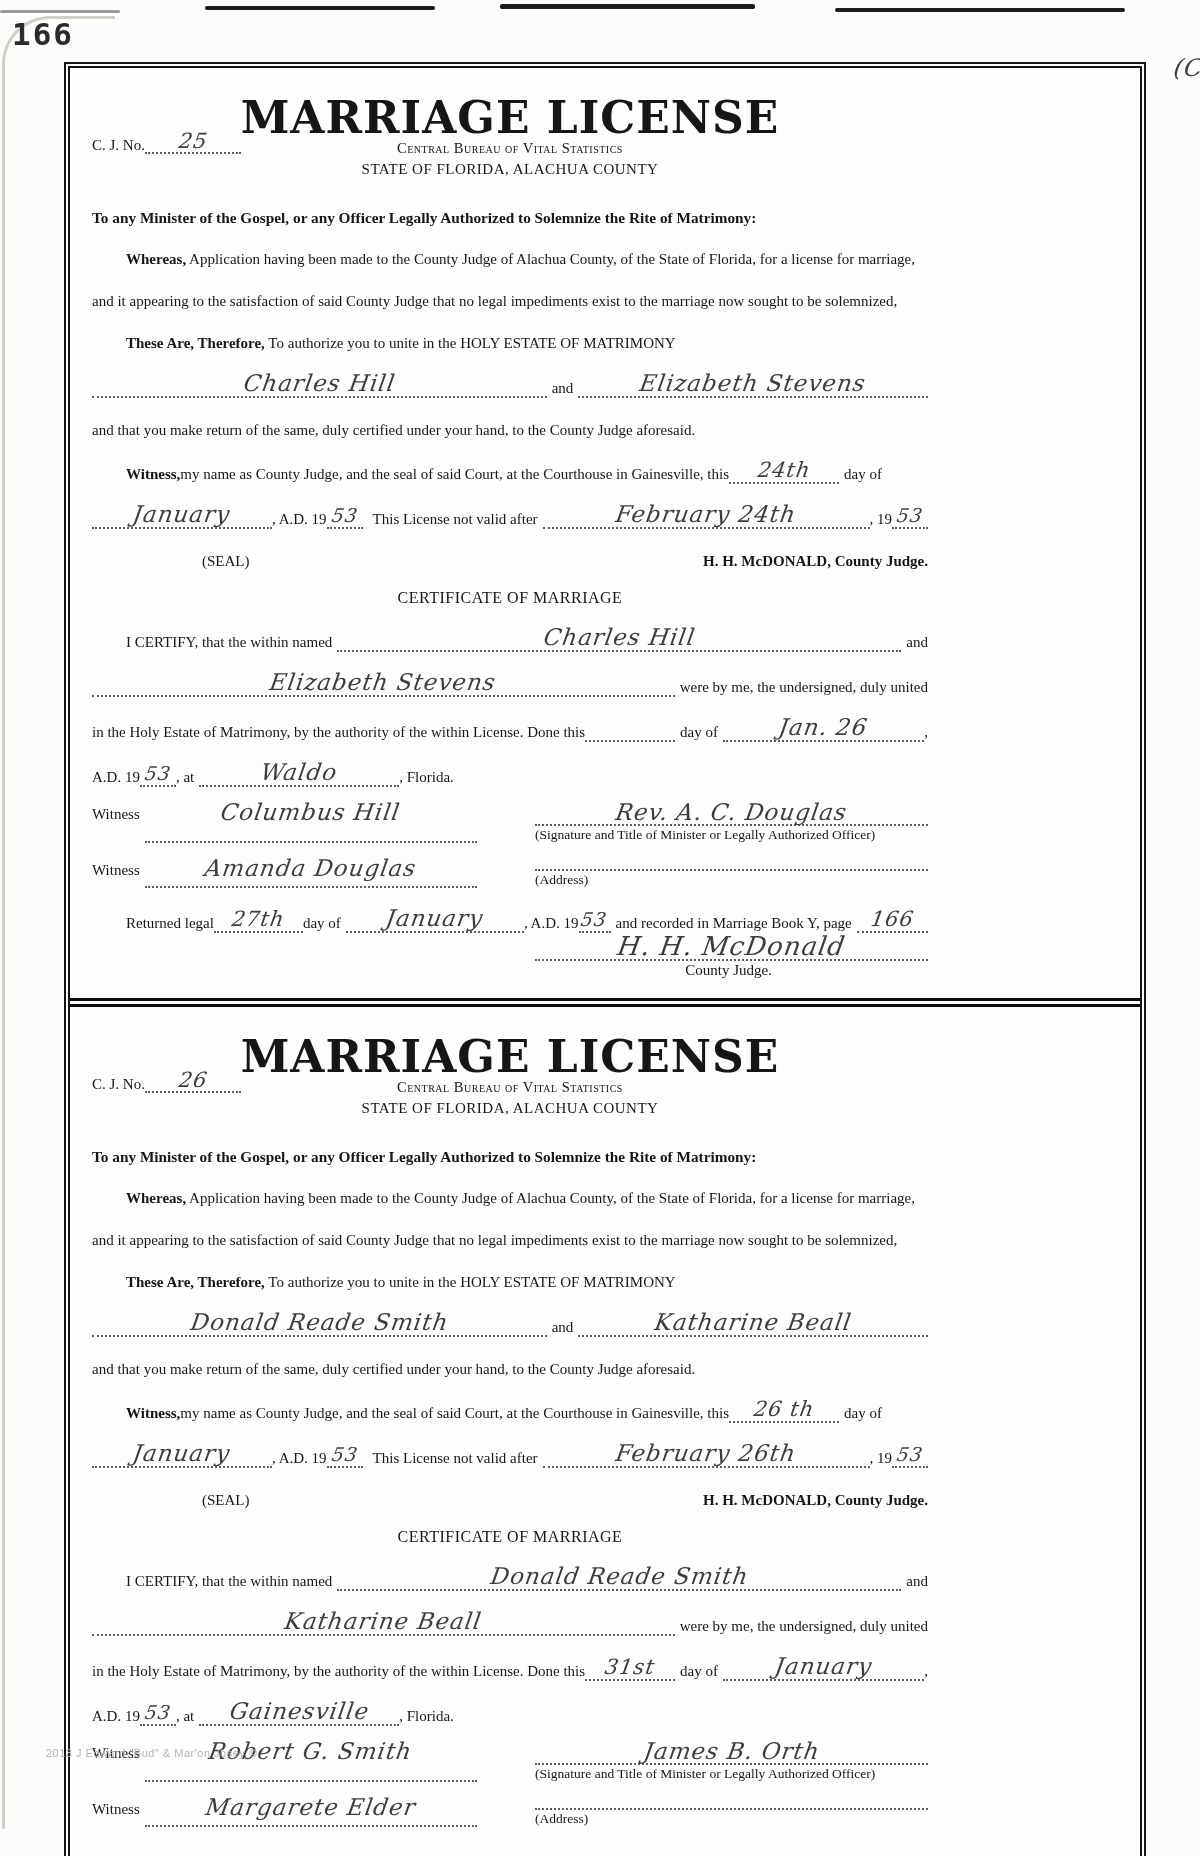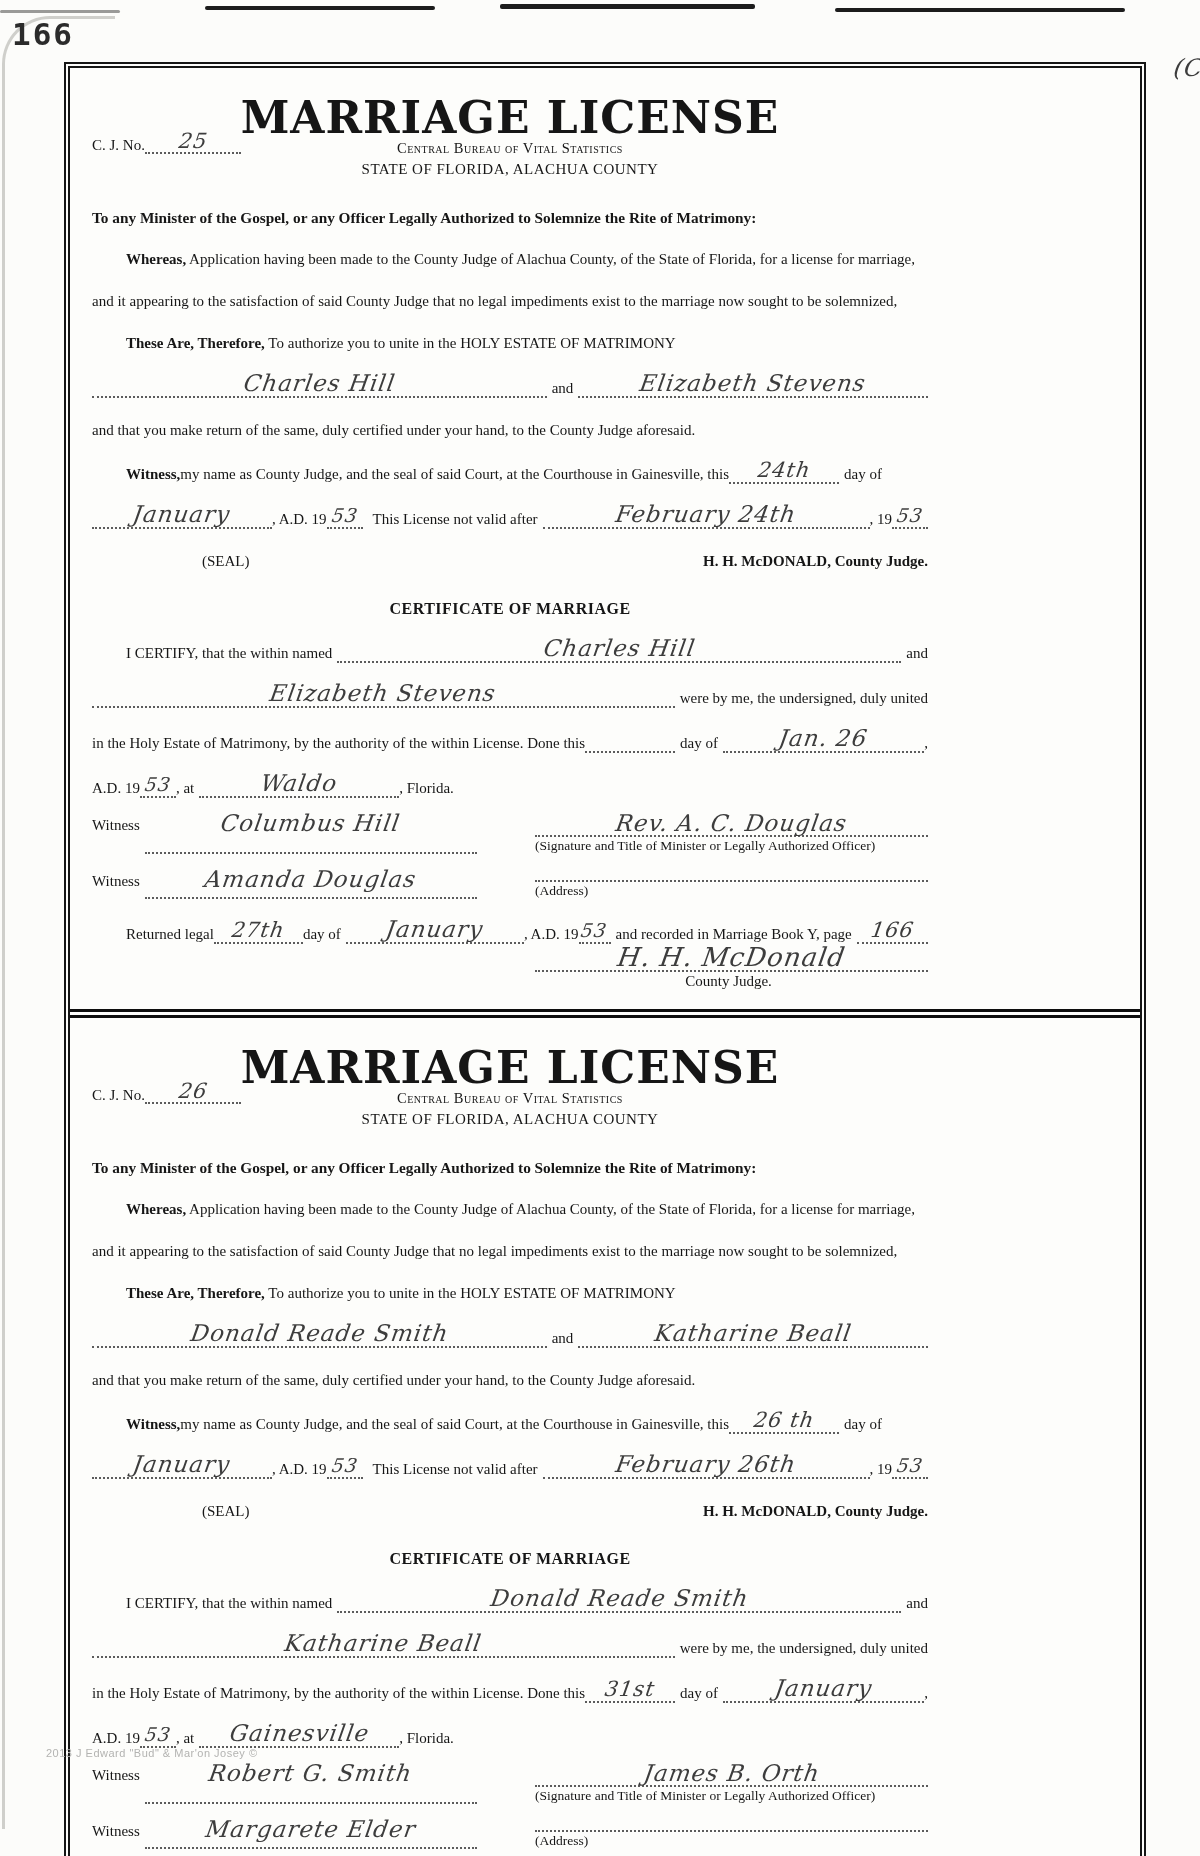--- a/index.html
+++ b/index.html
@@ -43,21 +43,21 @@
   .line { display:flex; align-items:flex-end; }
   .indent { padding-left:34px; }
   b, .bold { font-weight:bold; }
   .addressee { margin-top:30px; font-weight:bold; font-size:15.3px; line-height:19px; white-space:nowrap; }
 
   .head-row { position:relative; text-align:center; margin-top:6px; }
   .cj-row { position:absolute; left:0; top:22px; display:flex; align-items:flex-end; font-size:15px;margin-top:12px; }
   .title { font-family:"DejaVu Serif", serif; font-weight:bold; font-size:44px; letter-spacing:1px; line-height:36px; }
   .sub1 { font-variant:small-caps; font-size:14.5px; letter-spacing:0.5px; margin-top:4px; }
   .sub2 { font-size:15px; letter-spacing:0.5px; margin-top:4px; }
-  .cert-title { margin:28px 0 0 0; text-align:center; font-size:16px; font-weight:bold; letter-spacing:0.5px; line-height:19px; }
+  .cert-title { margin:17px 0 0 0; text-align:center; font-size:16px; font-weight:normal; letter-spacing:0.5px; line-height:19px; }
 
   
   .dotfill {
     border-bottom:2px dotted #5c5c5c; text-align:center; white-space:nowrap;
     min-height:8px; overflow:visible;
   }
   .grow { flex:1; }
   .g13 { flex:1.3; }
   .w36{width:36px;} .w80{width:80px;} .w90{width:90px;} .w100{width:100px;}
   .w110{width:110px;} .w180{width:180px;} .w200{width:200px;} .w230{width:200px;}

